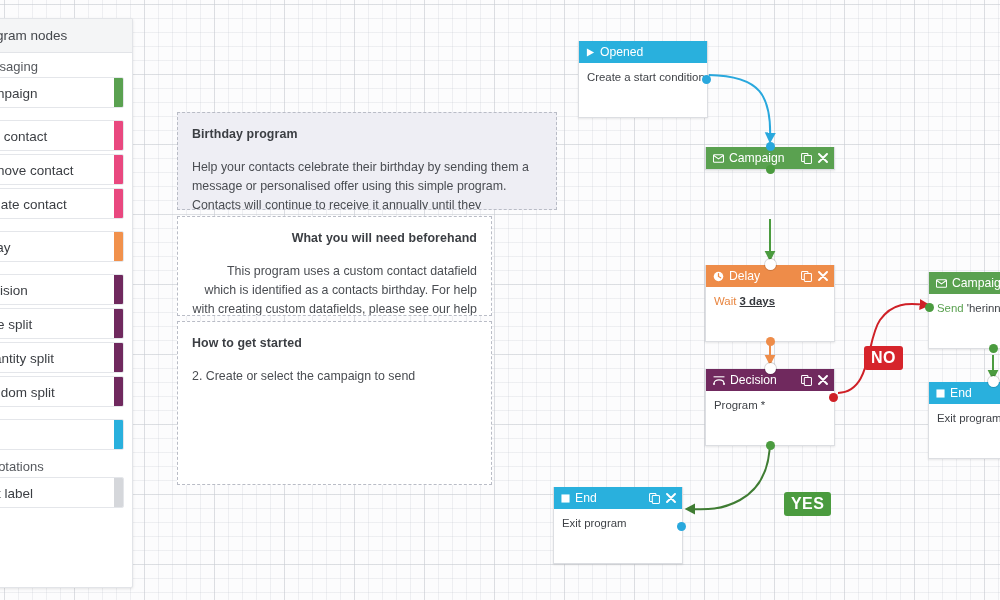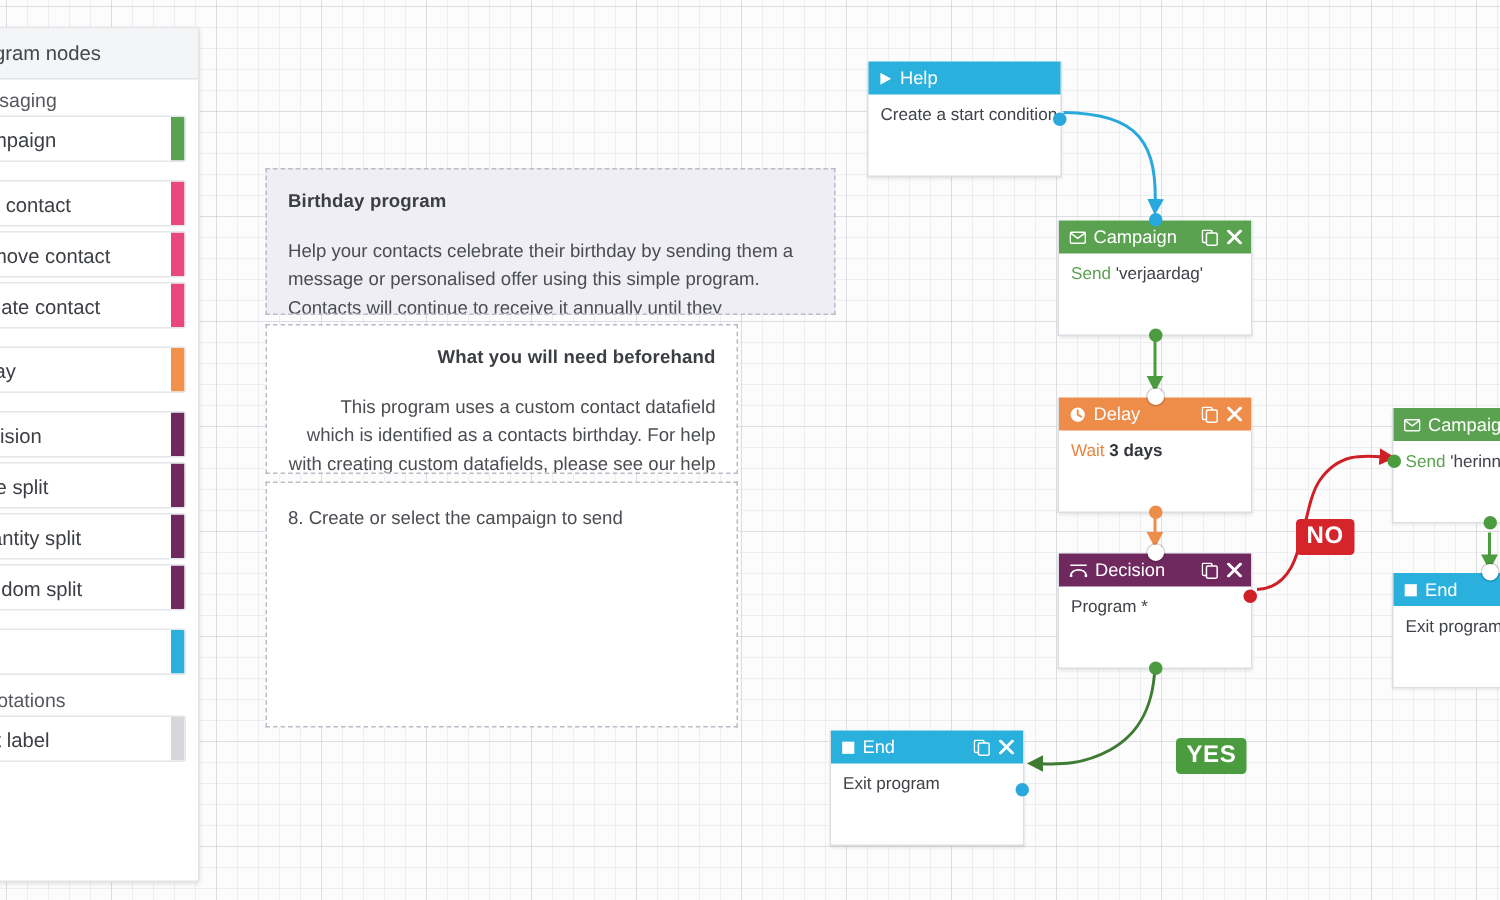--- a/index.html
+++ b/index.html
@@ -101,21 +101,21 @@
   .node-head .acts { display: flex; gap: 6px; align-items: center; }
   .node-body {
     height: 54px;
     padding: 7px 8px 0 8px;
     font-size: 11.4px; line-height: 14px;
     color: #3f4247;
     white-space: nowrap; overflow: hidden;
   }
   .node-body .kw { color: #5aa150; }
   .node-body .kw-orange { color: #e8853f; }
-  .node-body .val { color: #34373c; font-weight: bold; }
+  .node-body .val { color: #34373c; font-weight: bold; text-decoration: underline; }
 
   .node.start   .node-head { background: #29b0dd; }
   .node.campaign .node-head { background: #5aa150; }
   .node.delay   .node-head { background: #ee8c49; }
   .node.decision .node-head { background: #70295e; }
   .node.endn    .node-head { background: #29b0dd; }
 
   
   .ico { display:inline-block; line-height: 0; }
   .ico svg { display:block; }
@@ -189,34 +189,35 @@
     <div class="info-title">Birthday program</div>
     <div class="info-body">Help your contacts celebrate their birthday by sending them a message or personalised offer using this simple program. Contacts will continue to receive it annually until they unsubscribe.</div>
   </div>
 
   <div class="info-box plain" style="left:177px; top:216px; width:315px; height:100px;text-align:right;">
     <div class="info-title">What you will need beforehand</div>
     <div class="info-body">This program uses a custom contact datafield which is identified as a contacts birthday. For help with creating custom datafields, please see our help centre.</div>
   </div>
 
   <div class="info-box plain" style="left:177px; top:321px; width:315px; height:164px;">
+    <div class="info-title">How to get started</div>
     <div class="info-body">
-      <p>8. Create or select the campaign to send</p>
+      <p>2. Create or select the campaign to send</p>
 
     </div>
   </div>
 
   <div class="node start" style="left:578px; top:41px;">
     <div class="node-head">
       <span class="ico">
         <svg width="9" height="9" viewBox="0 0 10 10">
             <path d="M1,0.6 L9,5 L1,9.4 Z" fill="#fff"></path>
           </svg>
       </span>
-      <span class="title">Help</span>
+      <span class="title">Opened</span>
     </div>
     <div class="node-body">
       <span>Create a start condition</span>
     </div>
     <div class="dot blue" style="right:-4px; top:34px;"></div>
   </div>
 
   <div class="node campaign" style="left:705px; top:147px;">
     <div class="node-head">
       <span class="ico">
@@ -232,24 +233,20 @@
               <rect x="0.6" y="0.6" width="7" height="8.8" rx="1" fill="none" stroke="#fff" stroke-width="1.1"></rect>
               <rect x="3.6" y="2.6" width="7.8" height="8.8" rx="1" fill="#5aa150" stroke="#fff" stroke-width="1.1"></rect>
             </svg>
         </span>
         <span class="ico">
           <svg width="10" height="10" viewBox="0 0 10 10">
               <path d="M1,1 L9,9 M9,1 L1,9" stroke="#fff" stroke-width="1.9" stroke-linecap="round"></path>
             </svg>
         </span>
       </span>
-    </div>
-    <div class="node-body">
-      <span class="kw">Send</span>
-      <span>'verjaardag'</span>
     </div>
     <div class="dot blue" style="left:60px; top:-5px;"></div>
     <div class="dot green" style="left:60px; bottom:-5px;"></div>
   </div>
 
   <div class="node delay" style="left:705px; top:265px;">
     <div class="node-head">
       <span class="ico">
         <svg width="11" height="11" viewBox="0 0 12 12">
             <circle cx="6" cy="6" r="5.2" fill="#fff"></circle>

